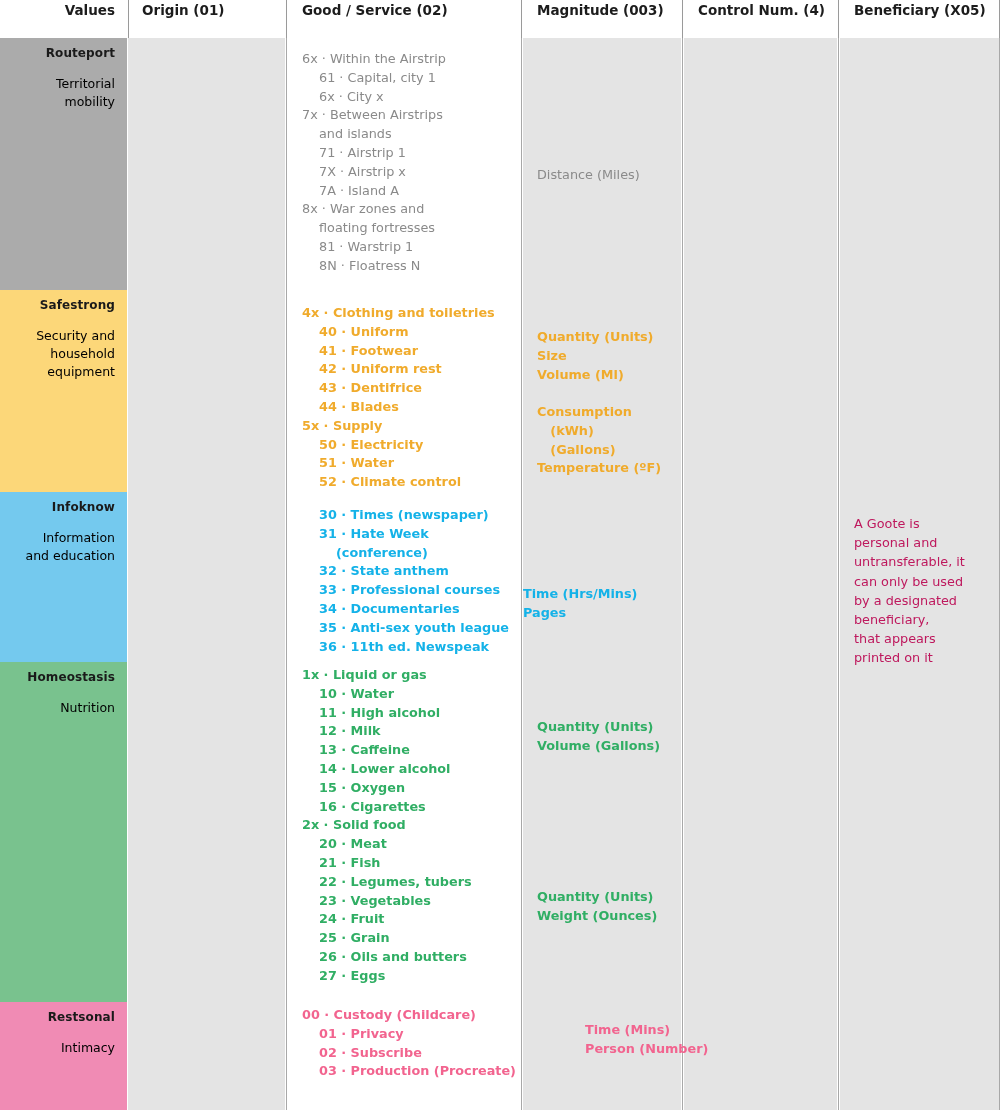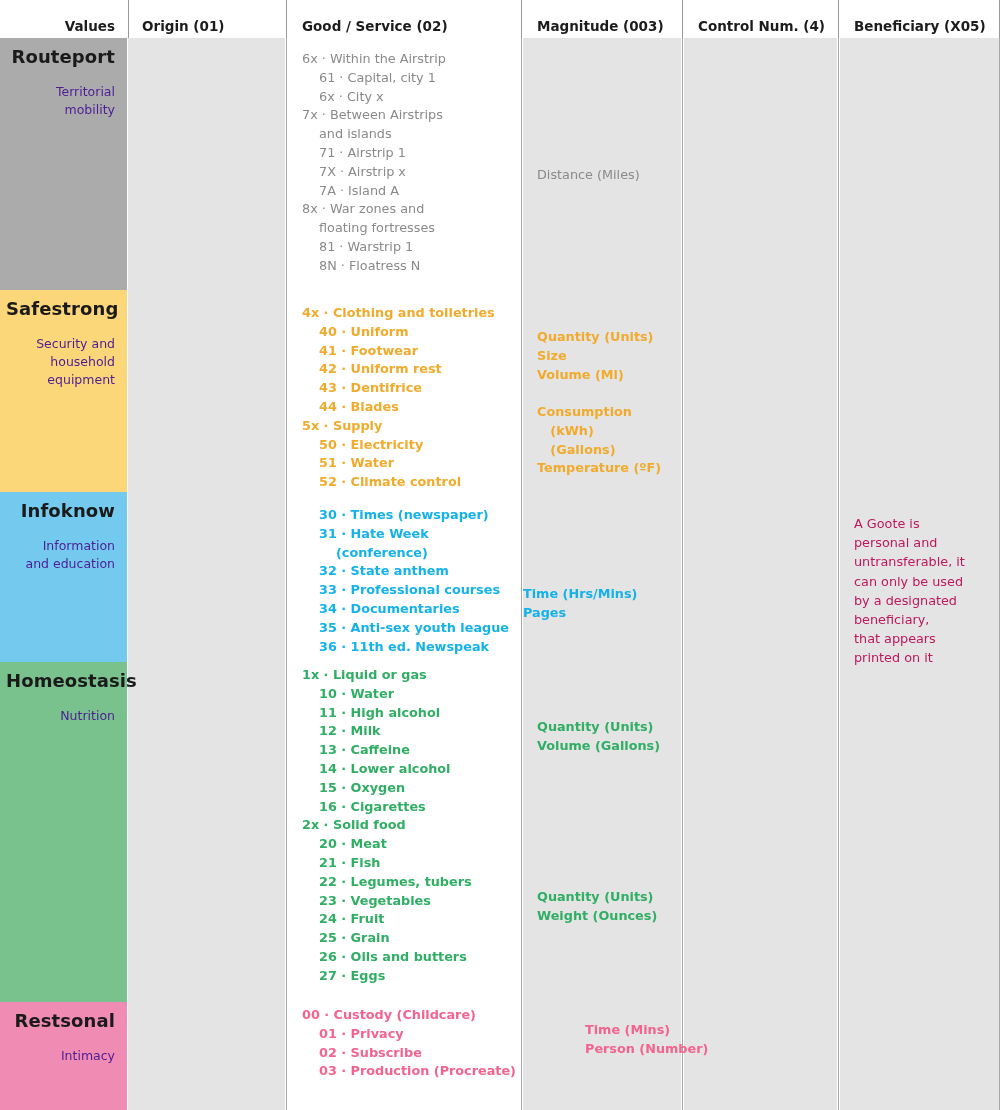--- a/index.html
+++ b/index.html
@@ -17,41 +17,41 @@
   .col-mag      {left:523px; width:158px;}
   .col-control  {left:684px; width:153px;}
   .col-benef    {left:840px; width:160px;}
 
   
   .header{position:absolute;top:0;left:0;width:1000px;height:38px;}
   .hcell{
     position:absolute;top:0;height:38px;
     font-size:13.5px;font-weight:bold;color:#1c1c1c;
     display:flex;align-items:flex-start;
-    padding-top:18px;box-sizing:border-box;
+    padding-top:2px;box-sizing:border-box;
   }
   .hcell.right{justify-content:flex-end;padding-right:12px;}
   .hcell.left{justify-content:flex-start;padding-left:14px;}
 
   
   .hrule{position:absolute;top:0;width:1px;height:38px;background:#9a9a9a;}
 
   
   .grid{position:absolute;top:38px;left:0;width:1000px;height:1072px;}
 
   
   .colbg{position:absolute;top:0;height:1072px;background:#e4e4e4;}
   .colbg.white{background:#ffffff;}
   .vrule{position:absolute;top:0;width:1px;height:1072px;background:#a8a8a8;}
 
   
   .swatch{position:absolute;left:0;width:127px;box-sizing:border-box;
           padding:8px 12px 0 6px;text-align:right;}
-  .sw-title{font-size:18px;font-weight:bold;color:#1a1a1a;line-height:1.25;letter-spacing:.1px;}
-  .sw-sub{font-size:12.5px;color:#4c1d95;line-height:1.45;margin-top:14px;}
+  .sw-title{font-size:12px;font-weight:bold;color:#1a1a1a;line-height:1.25;letter-spacing:.1px;}
+  .sw-sub{font-size:12.5px;color:#000000;line-height:1.45;margin-top:14px;}
 
   
   .tblock{position:absolute;box-sizing:border-box;}
   .tline{font-size:12.8px;line-height:18.8px;white-space:pre;}
 
   .prose{font-size:12.8px;line-height:19.2px;color:#1b1b1b;}
   .prose div{white-space:pre;}
 
   
   .ind0{padding-left:0px;}

